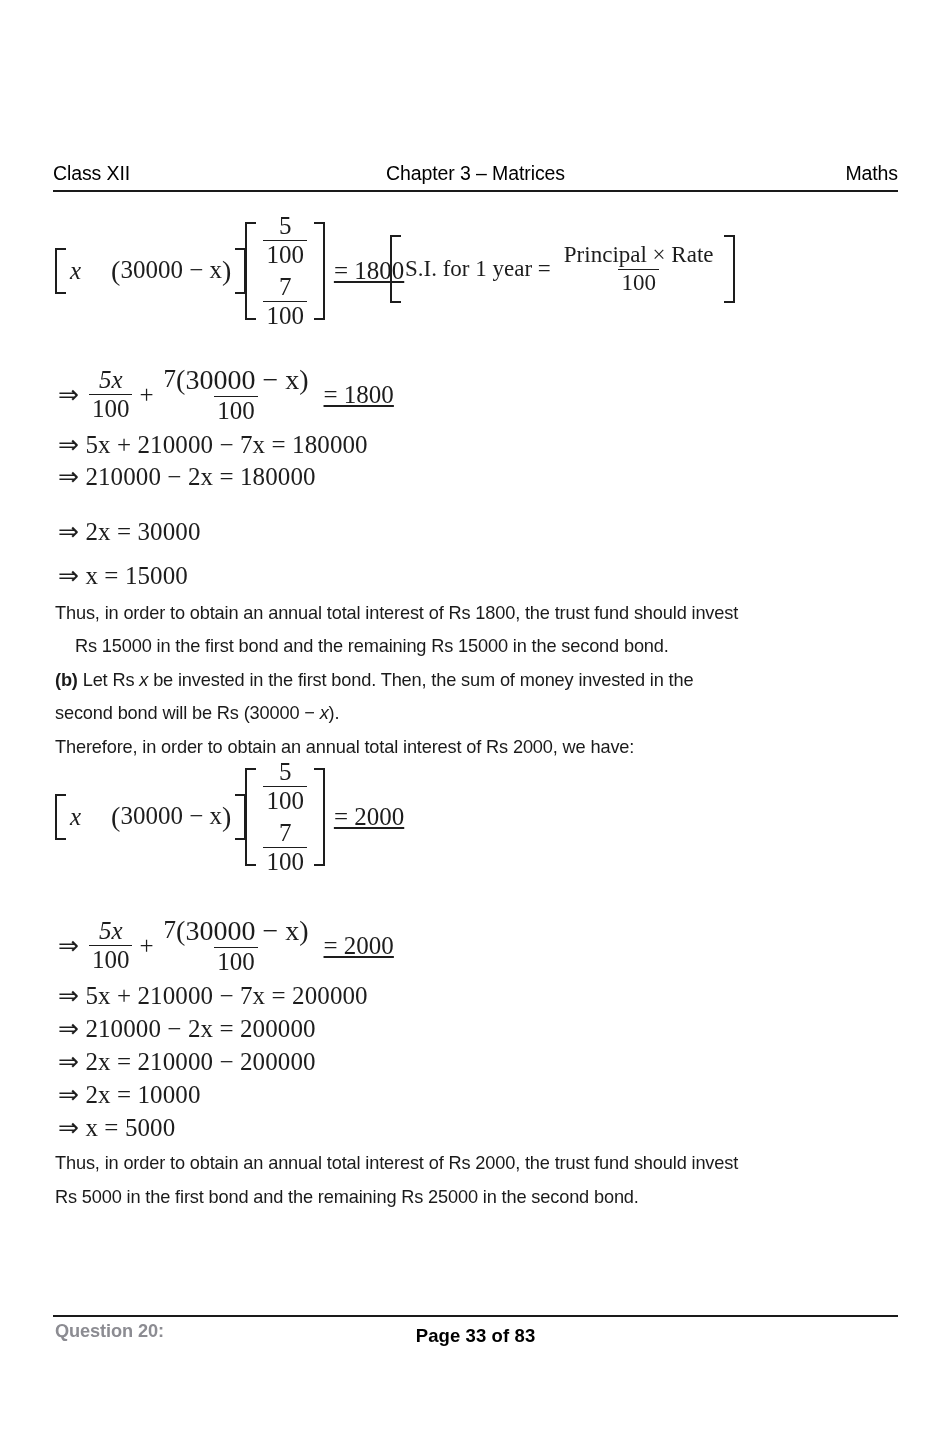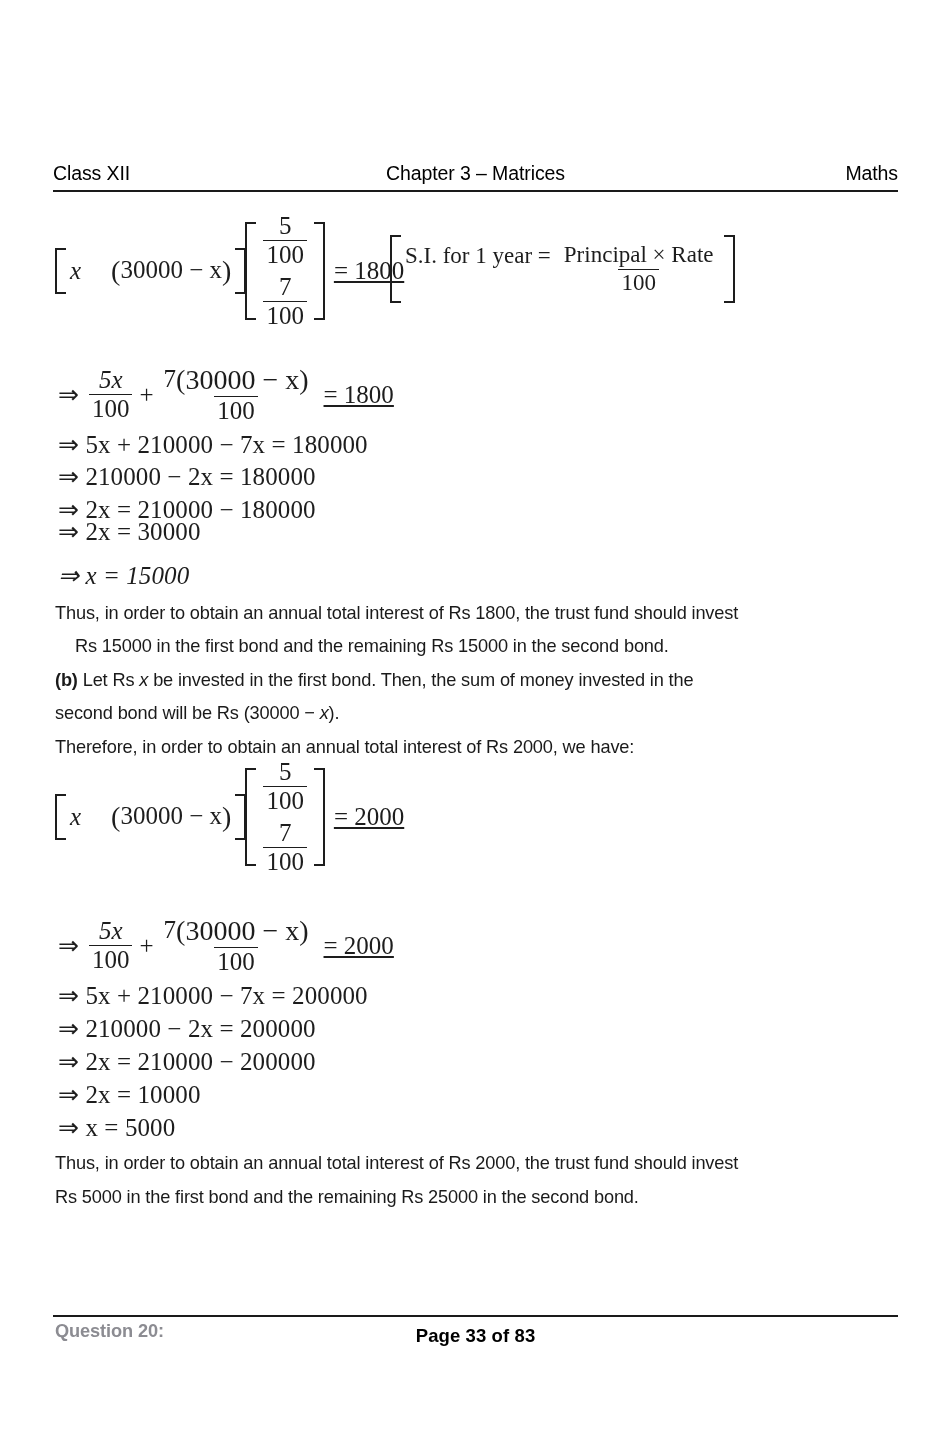--- a/index.html
+++ b/index.html
@@ -206,21 +206,21 @@
       </span>
 
       <span class="rhs">= 1800</span>
     </div>
   </div>
 
   <div class="math" style="left:390px; top:235px; font-size:23px;">
     <span class="brk" style="height:68px;">
       <span class="bar l"></span>
       <span class="inner">
-        <span style="display:flex; align-items:flex-start;">
+        <span style="display:flex; align-items:center;">
           <span>S.I. for 1 year =</span>
           <span class="frac" style="margin-left:7px;">
             <span class="num">Principal × Rate</span>
             <span class="den">100</span>
           </span>
         </span>
       </span>
       <span class="bar r"></span>
     </span>
   </div>
@@ -236,23 +236,22 @@
       <span class="frac">
         <span class="num"><span>7</span><span class="paren-big">(30000 − x)</span></span>
         <span class="den">100</span>
       </span>
       <span class="rhs">= 1800</span>
     </div>
   </div>
 
   <div class="step" style="left:58px; top:430px;">⇒ 5x + 210000 − 7x = 180000</div>
   <div class="step" style="left:58px; top:462px;">⇒ 210000 − 2x = 180000</div>
-  <div class="step" style="left:58px; top:495px;">⇒ 2x = 210000 − 180000</div>
   <div class="step" style="left:58px; top:508px;margin-top:9px;">⇒ 2x = 30000</div>
-  <div class="step" style="left:58px; top:561px;font-style:italic;">⇒ x = 15000</div>
+  <div class="step" style="left:58px; top:561px;">⇒ x = 15000</div>
 
   <div class="para" style="top:597px;">Thus, in order to obtain an annual total interest of Rs 1800, the trust fund should invest</div>
   <div class="para" style="top:630px;margin-left:20px;">Rs 15000 in the first bond and the remaining Rs 15000 in the second bond.</div>
 
   <div class="para" style="top:664px;">
     <b>(b)</b><span>&nbsp;</span><span>Let Rs</span><span>&nbsp;</span><i>x</i><span>&nbsp;</span><span>be invested in the first bond. Then, the sum of money invested in the</span>
   </div>
   <div class="para" style="top:697px;">
     <span>second bond will be Rs (30000 −</span><span>&nbsp;</span><i>x</i><span>).</span>
   </div>

